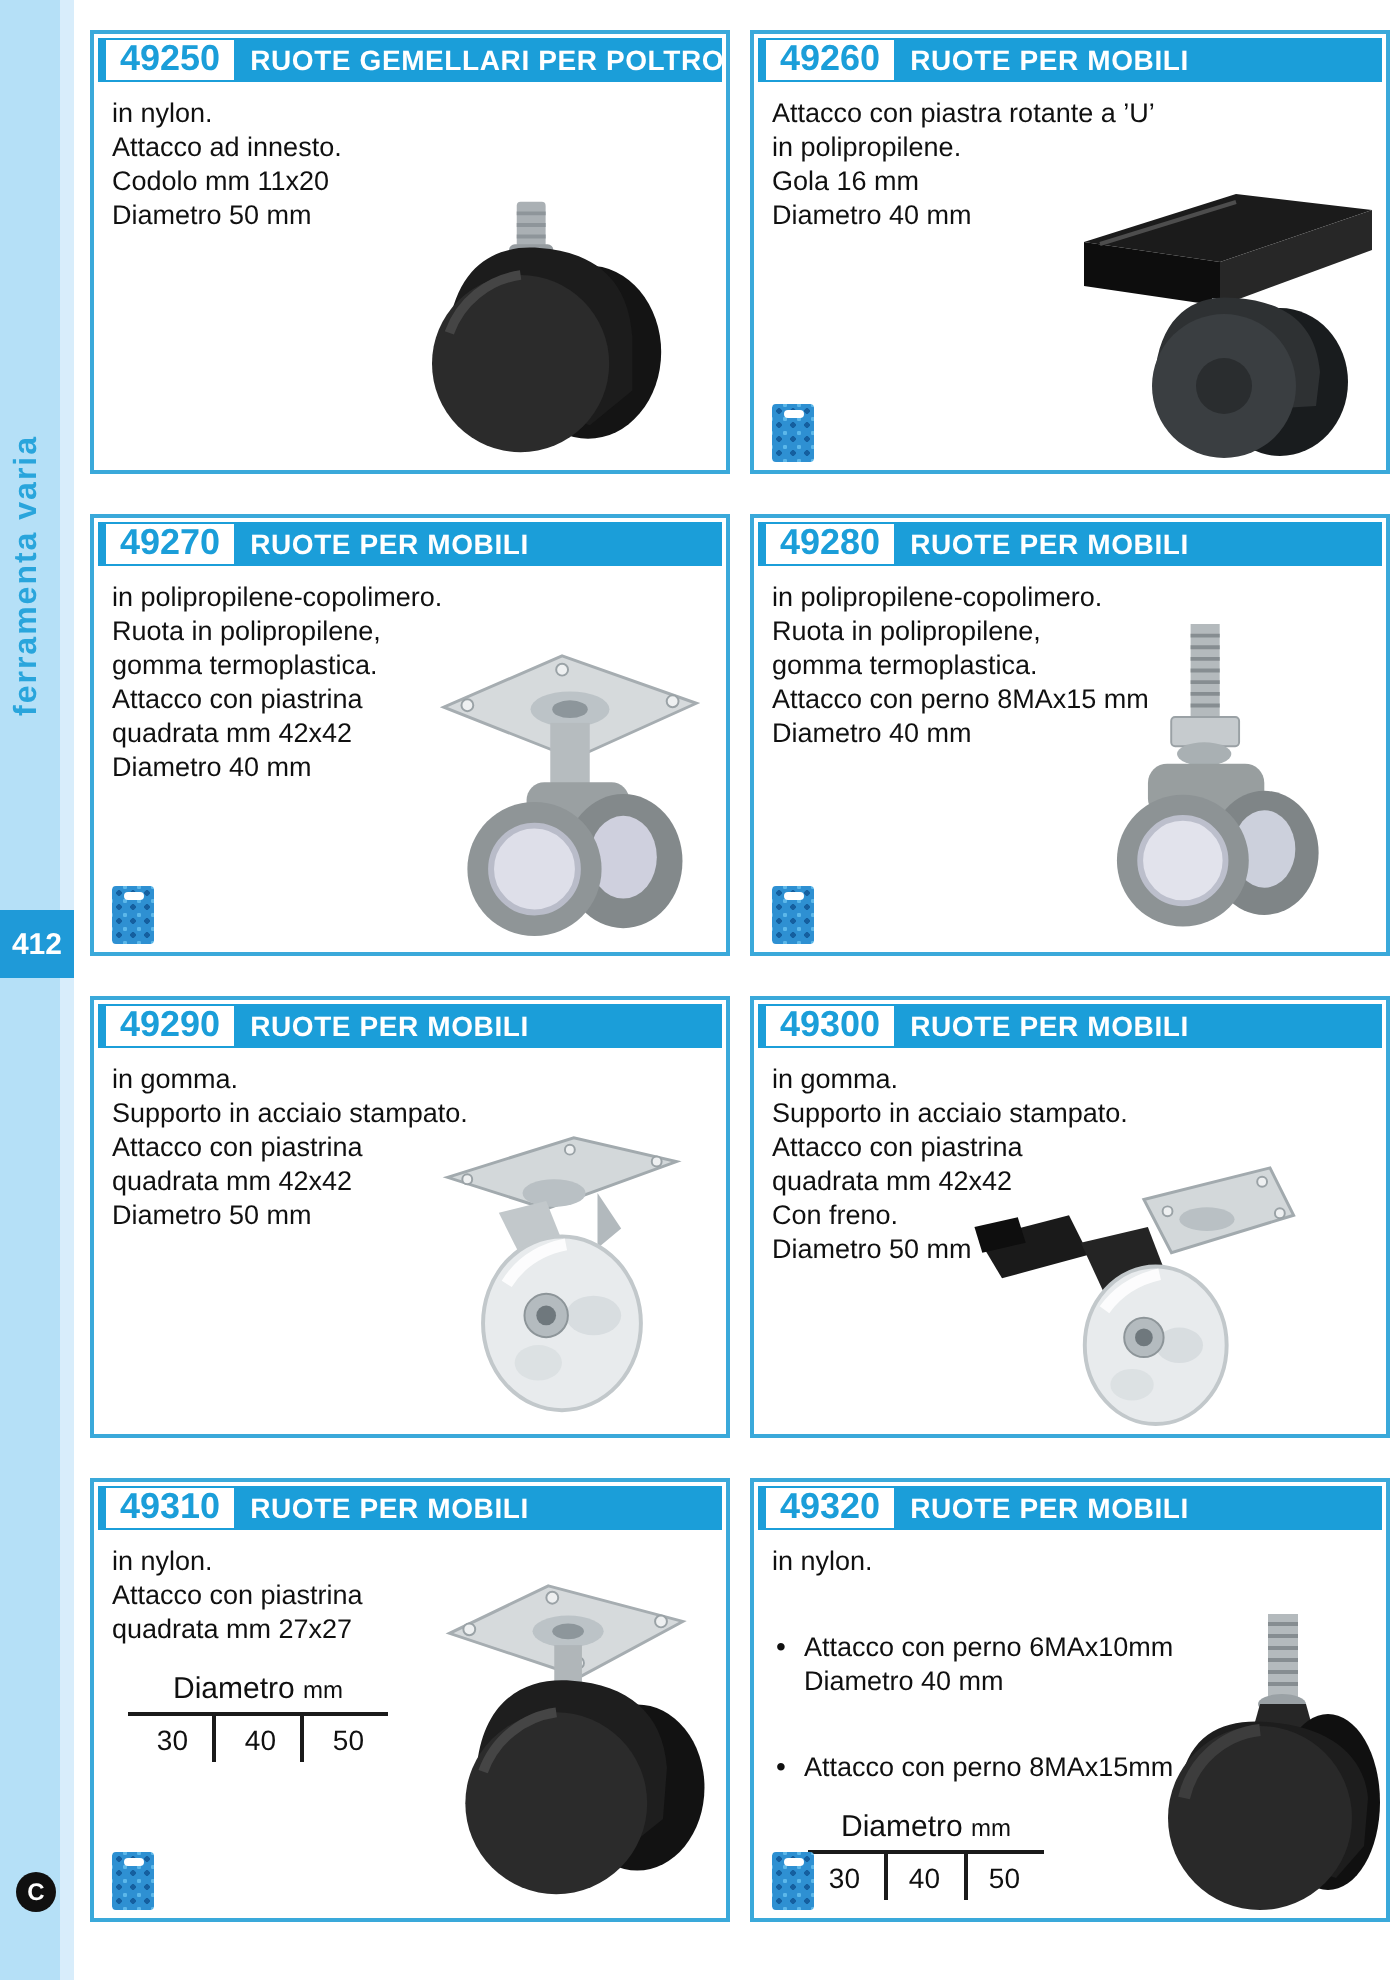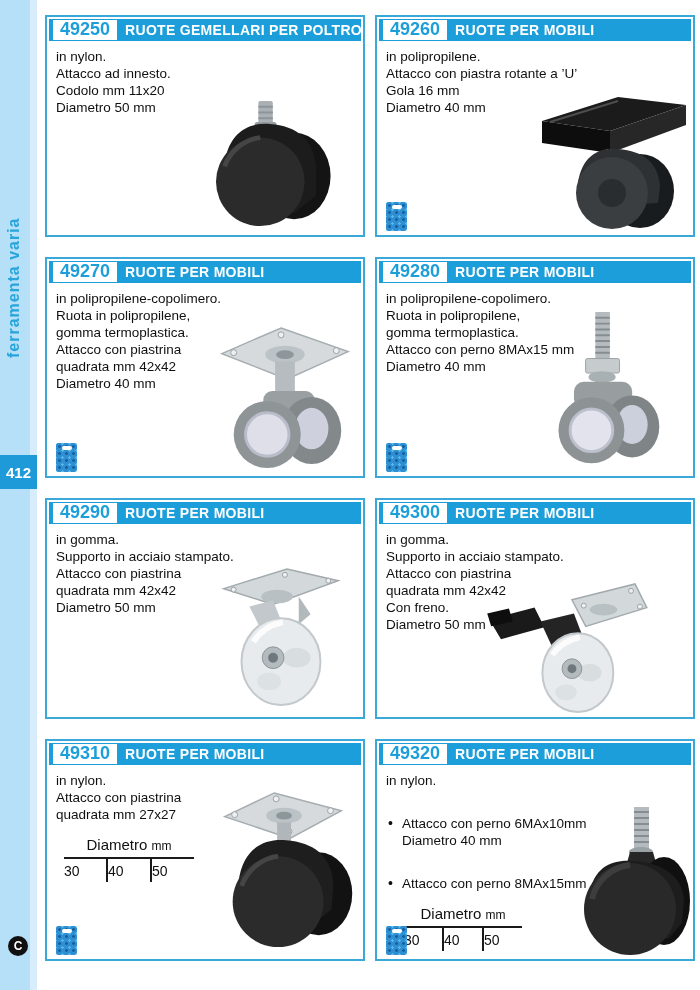--- a/index.html
+++ b/index.html
@@ -37,21 +37,21 @@
   .bullet-dot{width:14px;text-align:left;padding-left:2px;}
   .bullet-dot::before{content:"\2022";font-size:14px;}
   .bullet-sub{margin-left:16px;}
 
   
   .dia-table{margin-top:13px;margin-left:8px;width:130px;font-size:14px;color:#101010;}
   .c49320 .dia-table{margin-left:18px;width:118px;}
   .dia-head{text-align:center;border-bottom:2px solid #1a1a1a;padding:0 2px 2px 2px;font-size:15px;}
   .dia-unit{font-size:12px;}
   .dia-values{display:flex;}
-  .dia-values span{flex:1;text-align:left;padding:4px 12px 2px 0;border-left:2px solid #1a1a1a;}
+  .dia-values span{flex:1;text-align:right;padding:4px 12px 2px 0;border-left:2px solid #1a1a1a;}
   .dia-values span:first-child{border-left:none;}
 
   
   .photo{position:absolute;z-index:1;}
   .ph49250{right:25px;bottom:6px;width:140px;height:130px;}
   .ph49260{right:3px;bottom:4px;width:150px;height:140px;}
   .ph49270{right:8px;bottom:4px;width:140px;height:148px;}
   .ph49280{right:28px;bottom:4px;width:120px;height:160px;}
   .ph49290{right:18px;bottom:6px;width:130px;height:148px;}
   .ph49300{right:42px;bottom:2px;width:165px;height:133px;}
@@ -101,22 +101,22 @@
         <path d="M25,70 A46,46 0 0 1 62,40" stroke="#454545" stroke-width="5" fill="none"></path>
       </svg>
     </section>
 
     <section class="cell c49260">
       <header class="cell-header">
         <span class="code-box">49260</span>
         <span class="cell-title">RUOTE PER MOBILI</span>
       </header>
       <div class="cell-body">
+        <div class="line">Attacco con piastra rotante a ’U’</div>
         <div class="line">in polipropilene.</div>
-        <div class="line">Attacco con piastra rotante a ’U’</div>
         <div class="line">Gola 16 mm</div>
         <div class="line">Diametro 40 mm</div>
       </div>
       <svg class="photo ph49260" viewBox="0 0 150 140">
         <path d="M2,30 L78,6 L146,14 L70,40 Z" fill="#1b1b1b"></path>
         <path d="M2,30 L2,52 L70,62 L70,40 Z" fill="#0d0d0d"></path>
         <path d="M146,14 L146,34 L70,62 L70,40 Z" fill="#272727"></path>
         <path d="M10,31 L78,10" stroke="#4d4d4d" stroke-width="2" fill="none"></path>
         <rect x="66" y="58" width="12" height="14" fill="#9aa0a4"></rect>
         <ellipse cx="100" cy="100" rx="34" ry="37" fill="#191c1e"></ellipse>

